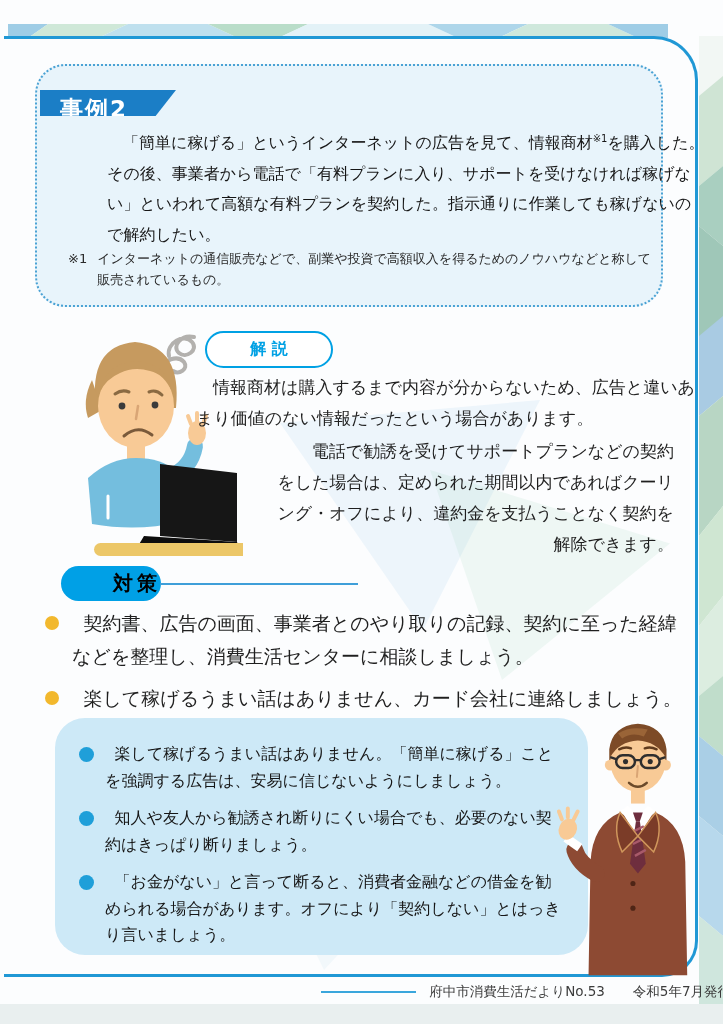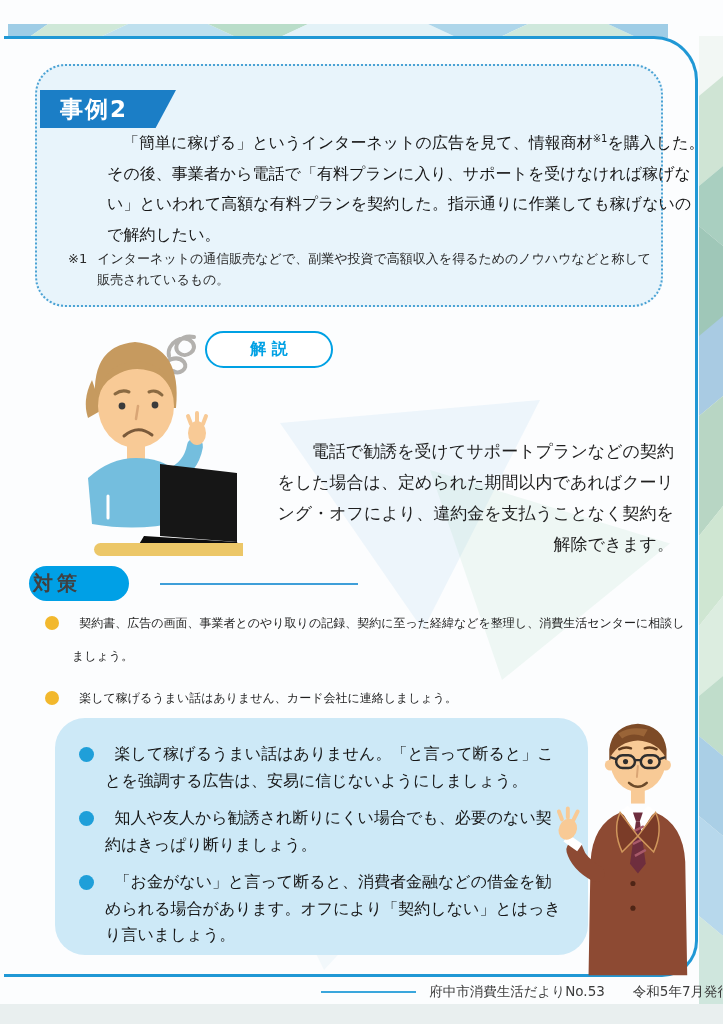--- a/index.html
+++ b/index.html
@@ -25,21 +25,21 @@
     border:3px solid #2098d5; border-left:none;
     border-radius:0 44px 36px 0;
     pointer-events:none;
   }
   
   .case-box {
     position:absolute; left:35px; top:64px; width:628px; height:243px; z-index:2;
     background:#e8f4fb; border:2.5px dotted #4aa2d4; border-radius:30px;
   }
   .case-badge {
-    position:absolute; left:40px; top:90px; width:136px; height:38px; z-index:3;
+    position:absolute; left:40px; top:90px; width:136px; height:26px; z-index:3;
     background:#1b7ec6; clip-path:polygon(0 0,100% 0,85% 100%,0 100%);
     color:#fff; font-weight:bold; font-size:23px; line-height:38px;
     padding-left:20px; letter-spacing:2px;
   }
   .case-text {
     position:absolute; left:68px; top:124px; width:598px; z-index:3;
     font-size:16px; line-height:30.5px; text-indent:1em; color:#161616;margin-left:39px;
   }
   .case-text sup { font-size:10px; vertical-align:super; }
   .case-footnote {
@@ -57,29 +57,29 @@
   .expl-p1 {
     position:absolute; left:196px; top:372px; width:500px; z-index:3;
     font-size:17px; line-height:31px; text-indent:1em;
   }
   .expl-p2 {
     position:absolute; left:268px; top:436px; width:406px; z-index:3;
     font-size:17px; line-height:31px; text-indent:1.7em;text-align:right;
   }
   
   .taisaku-pill {
-    position:absolute; left:29px; top:566px; width:100px; height:35px; z-index:3;
-    background:#00a0e6; border-radius:18px; color:#404040; font-weight:bold;
-    font-size:20px; line-height:35px; text-align:left; letter-spacing:.2em; text-indent:.2em;
+    position:absolute; left:61px; top:566px; width:100px; height:35px; z-index:3;
+    background:#00a0e6; border-radius:18px; color:#000000; font-weight:bold;
+    font-size:20px; line-height:35px; text-align:right; letter-spacing:.2em; text-indent:.2em;
   }
   .taisaku-line { position:absolute; left:160px; top:583px; width:198px; height:2px; background:#3f9fd9; z-index:3; }
   .cm-list { position:absolute; left:45px; top:607px; width:648px; z-index:3; }
   .cm-item { display:flex; gap:13px; margin-bottom:9px; }
   .cm-item .dot { flex:none; width:14px; height:14px; border-radius:50%; background:#f2b82d; margin-top:9px; }
-  .cm-item .txt { font-size:12px; line-height:33px; text-indent:.6em; }
+  .cm-item .txt { font-size:19px; line-height:33px; text-indent:.6em; }
   
   .advice-box {
     position:absolute; left:55px; top:718px; width:533px; height:237px; z-index:2;
     background:#cde9f7; border-radius:30px; padding:23px 22px 0 24px;
   }
   .ad-item { display:flex; gap:11px; margin-bottom:11px; }
   .ad-item .dot { flex:none; width:15px; height:15px; border-radius:50%; background:#1f9fd9; margin-top:6px; }
   .ad-item .txt { font-size:16px; line-height:26.5px; text-indent:.6em; color:#161616; }
   
   .person-illo { position:absolute; left:38px; top:316px; width:205px; height:240px; z-index:3; }
@@ -169,39 +169,40 @@
       <path d="M153 108 l-3 -8 M159 106 l0 -9 M165 108 l3 -8" stroke="#f8ca96" stroke-width="4" stroke-linecap="round"></path>
     </g>
     <g>
       <polygon points="122,148 199,157 199,226 122,220" fill="#161616"></polygon>
       <polygon points="106,220 199,226 202,234 100,230" fill="#0d0d0d"></polygon>
     </g>
     <rect x="56" y="227" width="158" height="13" rx="6.5" fill="#ecc768"></rect>
   </svg>
 
   <div class="kaisetsu-pill">解説</div>
+  <p class="expl-p1">情報商材は購入するまで内容が分からないため、広告と違いあまり価値のない情報だったという場合があります。</p>
   <p class="expl-p2">電話で勧誘を受けてサポートプランなどの契約をした場合は、定められた期間以内であればクーリング・オフにより、違約金を支払うことなく契約を解除できます。</p>
 
   <div class="taisaku-pill">対策</div>
   <div class="taisaku-line"></div>
   <div class="cm-list">
     <div class="cm-item">
       <span class="dot"></span>
       <span class="txt">契約書、広告の画面、事業者とのやり取りの記録、契約に至った経緯などを整理し、消費生活センターに相談しましょう。</span>
     </div>
     <div class="cm-item">
       <span class="dot"></span>
       <span class="txt">楽して稼げるうまい話はありません、カード会社に連絡しましょう。</span>
     </div>
   </div>
 
   <div class="advice-box">
     <div class="ad-item">
       <span class="dot"></span>
-      <span class="txt">楽して稼げるうまい話はありません。「と言って断ると」ことを強調する広告は、安易に信じないようにしましょう。</span>
+      <span class="txt">楽して稼げるうまい話はありません。「簡単に稼げる」ことを強調する広告は、安易に信じないようにしましょう。</span>
     </div>
     <div class="ad-item">
       <span class="dot"></span>
       <span class="txt">知人や友人から勧誘され断りにくい場合でも、必要のない契約はきっぱり断りましょう。</span>
     </div>
     <div class="ad-item">
       <span class="dot"></span>
       <span class="txt">「お金がない」と言って断ると、消費者金融などの借金を勧められる場合があります。オフにより「契約しない」とはっきり言いましょう。</span>
     </div>
   </div>

